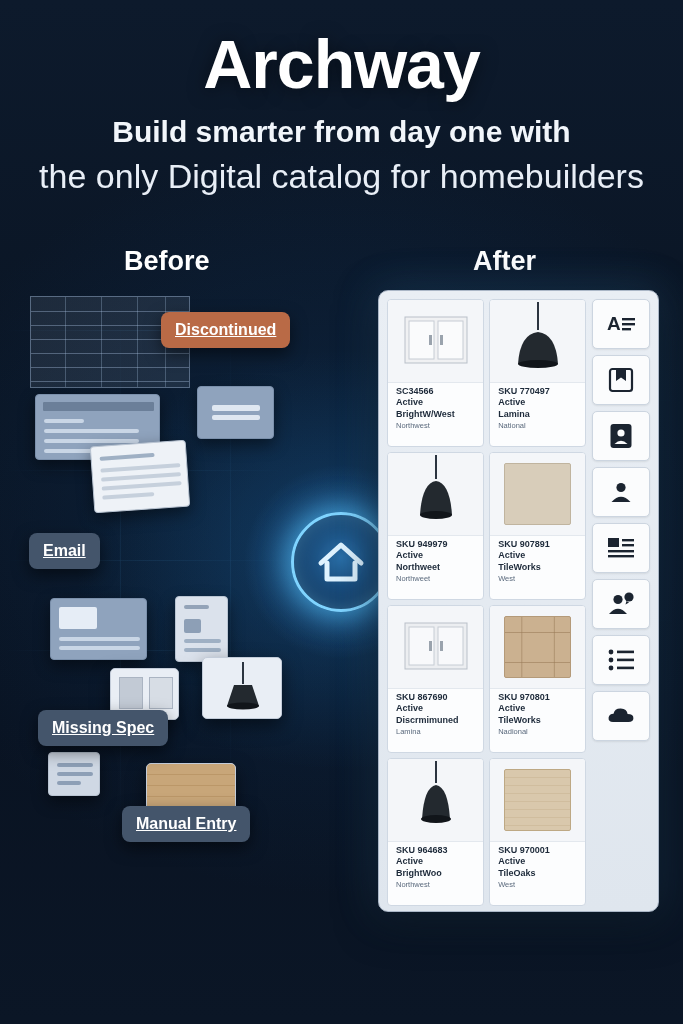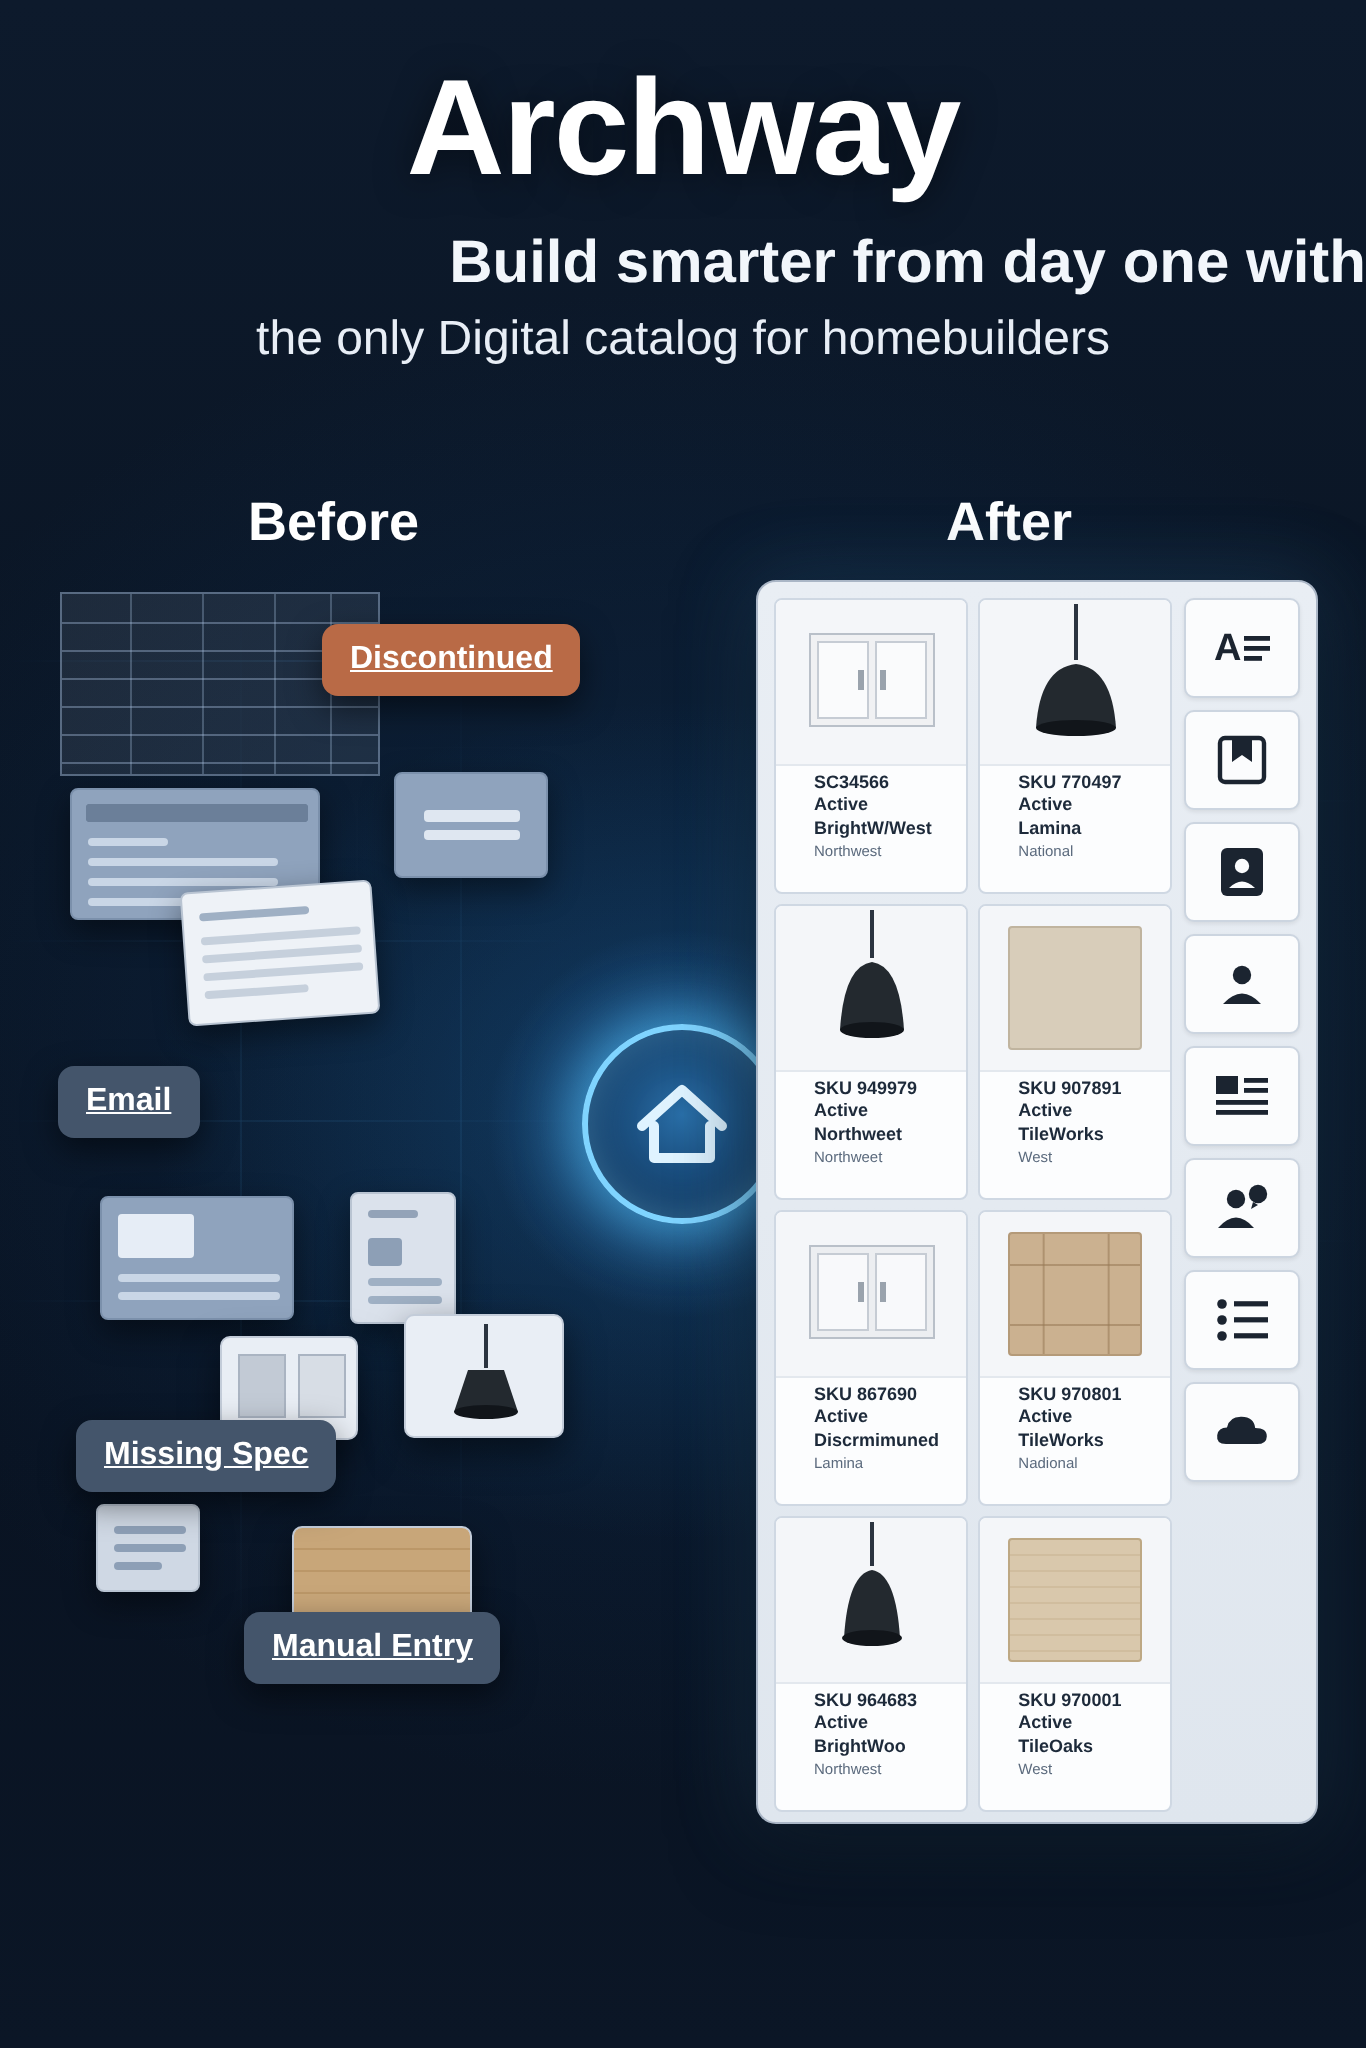--- a/index.html
+++ b/index.html
@@ -25,22 +25,22 @@
     height:1px;
   }
   .bg-lines i.v { width:1px; background: linear-gradient(180deg, rgba(70,150,210,0) 0%, rgba(70,150,210,.4) 50%, rgba(70,150,210,0) 100%); }
 
   
   .header { position:absolute; top:0; left:0; right:0; text-align:center; padding-top:30px; }
   .title {
     font-size: 68px; font-weight: 700; color:#ffffff; letter-spacing:-1px; line-height:1.02;
     text-shadow: 0 2px 18px rgba(0,0,0,.5);
   }
-  .sub1 { font-size: 30px; font-weight: 700; color:#f2f6fb; margin-top:16px; line-height:1.15;text-align:right; }
-  .sub2 { font-size: 24px; font-weight: 400; color:#e8eef6; margin-top:6px; line-height:1.2; }
+  .sub1 { font-size: 30px; font-weight: 700; color:#f2f6fb; margin-top:16px; line-height:1.15; }
+  .sub2 { font-size: 34px; font-weight: 400; color:#e8eef6; margin-top:6px; line-height:1.2; }
 
   .col-label {
     position:absolute; font-size:27px; font-weight:700; color:#ffffff;
   }
   .col-label.before { left:124px; top:246px; }
   .col-label.after  { left:473px; top:246px; }
 
   
   .chaos { position:absolute; left:0; top:280px; width:340px; height:580px; }
 
@@ -99,21 +99,21 @@
     width:204px; display:grid; grid-template-columns:1fr 1fr; gap:5px; align-content:start;
   }
   .card {
     background:#fcfdfe; border:1px solid #cfd8e3; border-radius:4px;
     height:148px; overflow:hidden; display:flex; flex-direction:column;
   }
   .card .img {
     height:83px; background:#f4f6f9; border-bottom:1px solid #e3e8ee;
     position:relative; overflow:hidden;
   }
-  .card .meta { padding:3px 5px 0 19px; }
+  .card .meta { padding:3px 5px 0 8px; }
   .card .sku { font-size:9px; font-weight:700; color:#1d2a3a; line-height:1.25; }
   .card .status { font-size:9px; font-weight:700; color:#1d2a3a; line-height:1.25; }
   .card .brand { font-size:9px; font-weight:700; color:#1d2a3a; line-height:1.25; }
   .card .region { font-size:7.5px; font-weight:400; color:#5b6a7d; line-height:1.3; margin-top:1px; }
 
   .side-rail { width:59px; display:flex; flex-direction:column; gap:6px; }
   .rail-btn {
     height:50px; background:#fbfcfd; border:1px solid #ccd5e0; border-radius:5px;
     display:flex; align-items:center; justify-content:center;
     box-shadow:0 1px 2px rgba(0,0,0,.08);

